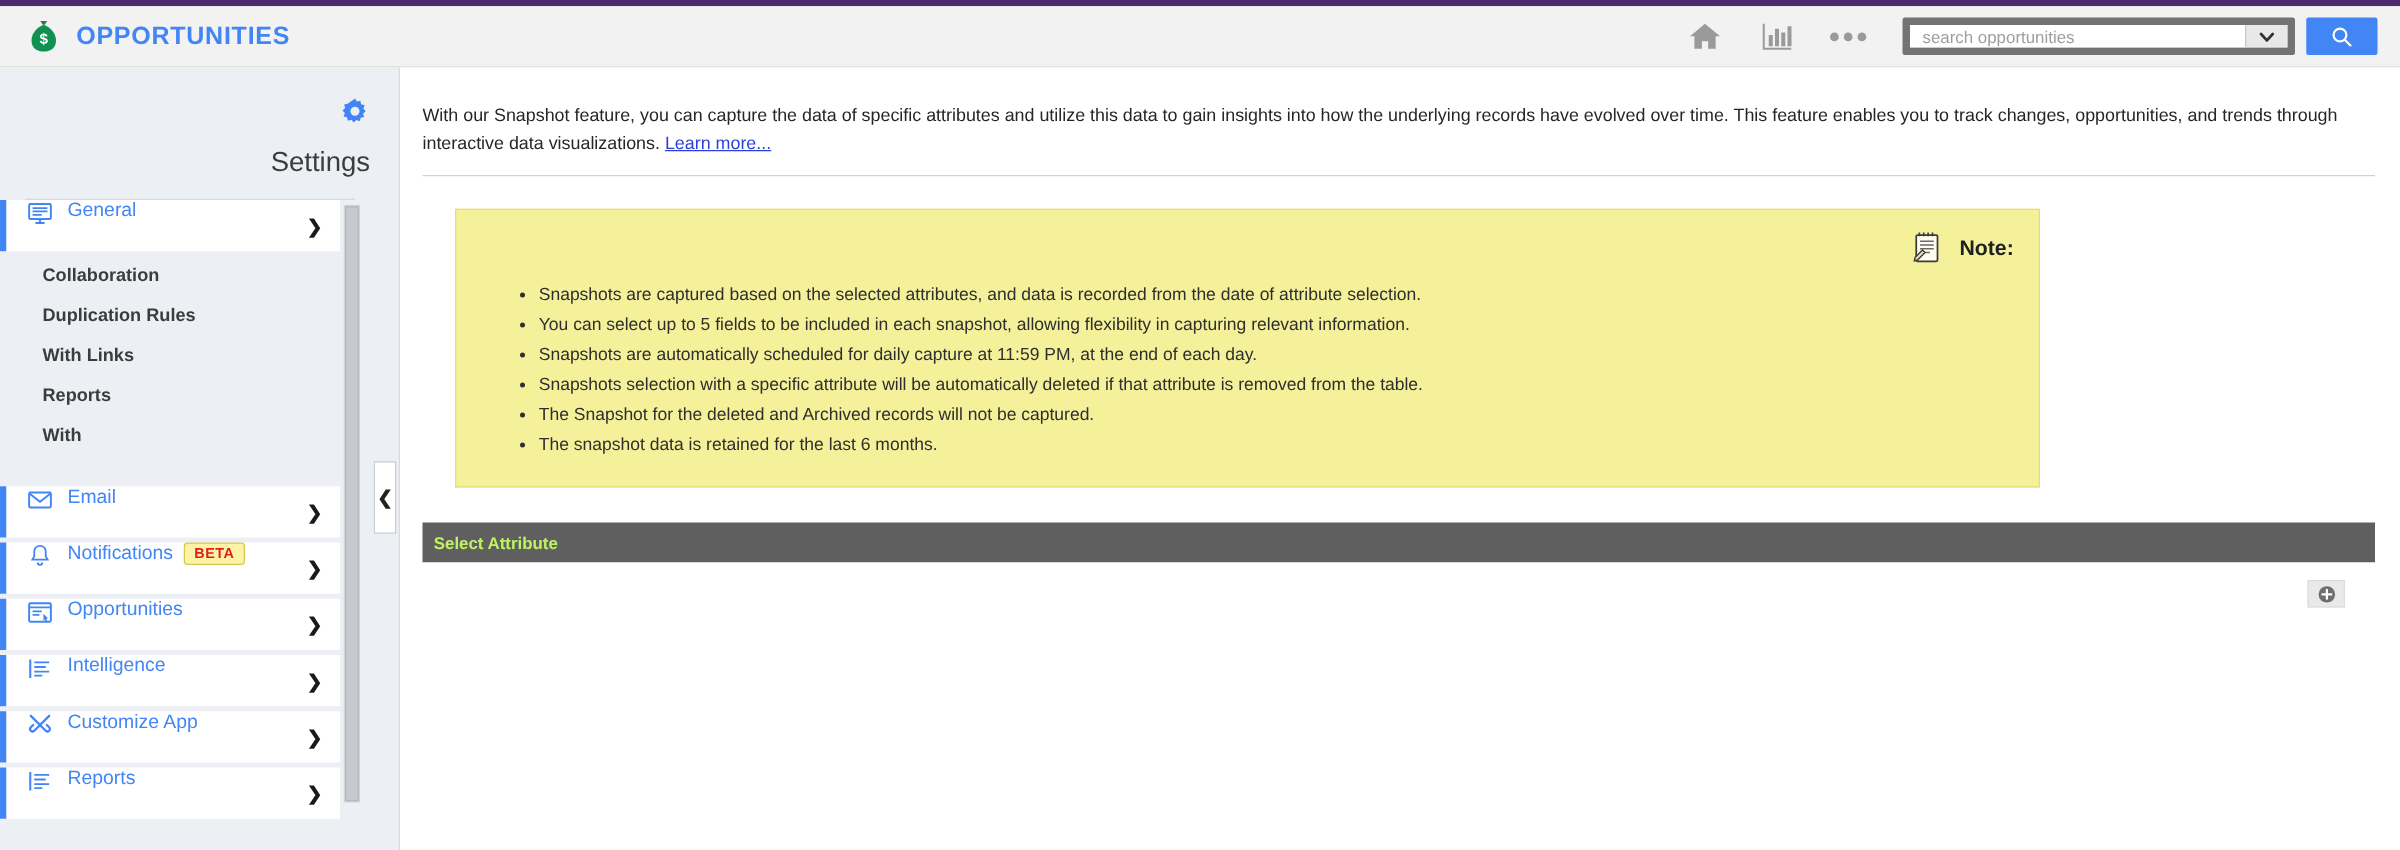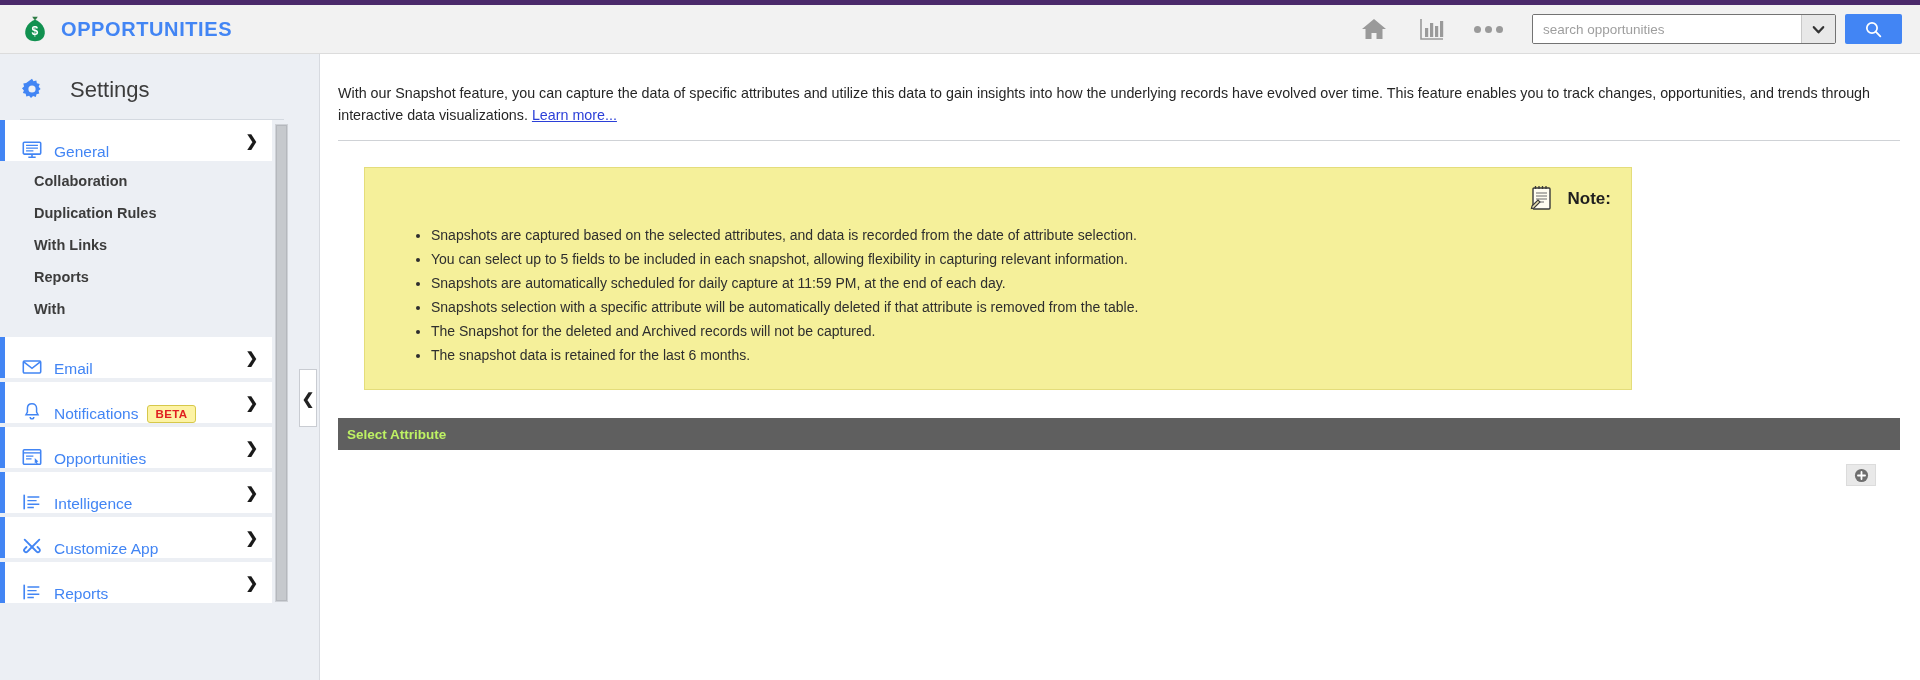--- a/index.html
+++ b/index.html
@@ -32,21 +32,21 @@
   }
   .header-spacer { flex: 1; }
   .header-icons { display: flex; align-items: center; gap: 29px; margin-right: 29px; }
   .hicon { width: 28px; height: 28px; display: block; cursor: pointer; }
   .dots { display: flex; gap: 4px; align-items: center; cursor: pointer; }
   .dots i { width: 7px; height: 7px; border-radius: 50%; background: #9a9a9a; display: block; }
 
   .search-wrap { display: flex; align-items: center; }
   .search-box {
     display: flex; align-items: stretch;
-    border: 1px solid #737373; background: #fff;
+    border: 6px solid #737373; background: #fff;
     height: 30px; border-radius: 2px; overflow: hidden;
   }
   .search-input {
     width: 268px; border: none; outline: none;
     padding: 0 10px; font-size: 13.5px; color: #333;
     font-family: "Liberation Sans", sans-serif;
     background: #fff;
   }
   .search-input::placeholder { color: #9e9e9e; }
   .search-drop {
@@ -61,31 +61,32 @@
 
   
   .body-row { display: flex; height: 626px; width: 100%; }
 
   
   .sidebar {
     width: 296px; background: #eceff4; position: relative;
     flex: 0 0 296px; height: 100%;
   }
   .settings-head {
-    display: flex; align-items: flex-start; gap: 26px;
+    display: flex; align-items: flex-end; gap: 16px;
     padding: 23px 0 16px 20px;
+    flex-direction: column;
   }
   .settings-title { font-size: 22px; color: #3c3c3c; }
   .sb-divider { height: 1px; background: #d4d9e0; margin: 0 12px 0 20px; }
 
   .sb-scroll { position: relative; height: 520px; overflow: hidden; }
   .sb-list { padding-right: 24px; }
 
   .sb-group {
-    display: flex; align-items: flex-end;
+    display: flex; align-items: flex-start;
     background: #ffffff; border-left: 5px solid #4285f4;
     height: 41px; margin-bottom: 4px; padding-left: 16px;
     cursor: pointer; position: relative;
   }
   .sb-group .sb-ico { width: 22px; height: 22px; flex: 0 0 22px; margin-right: 11px; }
   .sb-group .sb-label { font-size: 15.5px; color: #4285f4; }
   .sb-chev {
     position: absolute; right: 14px; top: 50%; transform: translateY(-50%);
     font-size: 15px; color: #1a1a1a; font-weight: bold;
   }
@@ -274,21 +275,21 @@
           <span class="sb-label">General</span>
           <span class="sb-chev">❯</span>
         </div>
 
         <div class="sb-sub">Collaboration</div>
         <div class="sb-sub">Duplication Rules</div>
         <div class="sb-sub">With Links</div>
         <div class="sb-sub">Reports</div>
         <div class="sb-sub">With</div>
 
-        <div class="sb-group" style="margin-top:12px">
+        <div class="sb-group" style="margin-top:24px">
           <svg class="sb-ico" viewBox="0 0 24 24">
             <rect x="2.5" y="5.5" width="19" height="13" rx="1.2" stroke="#4285f4" stroke-width="1.7" fill="none"></rect>
             <path d="M3 6.5 L12 13.5 L21 6.5" stroke="#4285f4" stroke-width="1.7" fill="none"></path>
           </svg>
           <span class="sb-label">Email</span>
           <span class="sb-chev">❯</span>
         </div>
 
         <div class="sb-group">
           <svg class="sb-ico" viewBox="0 0 24 24">

